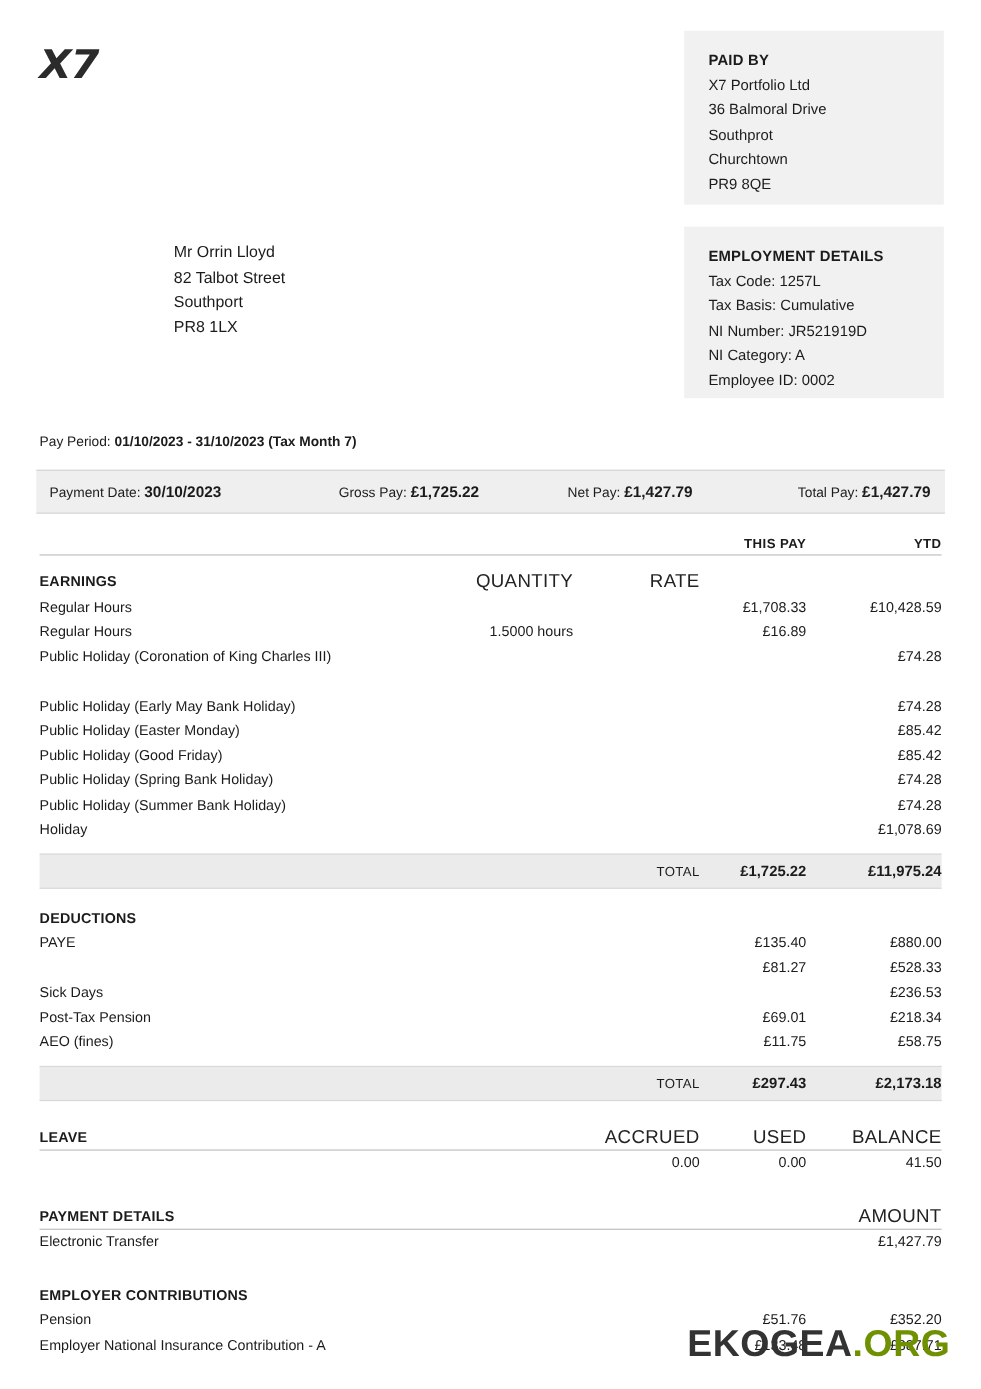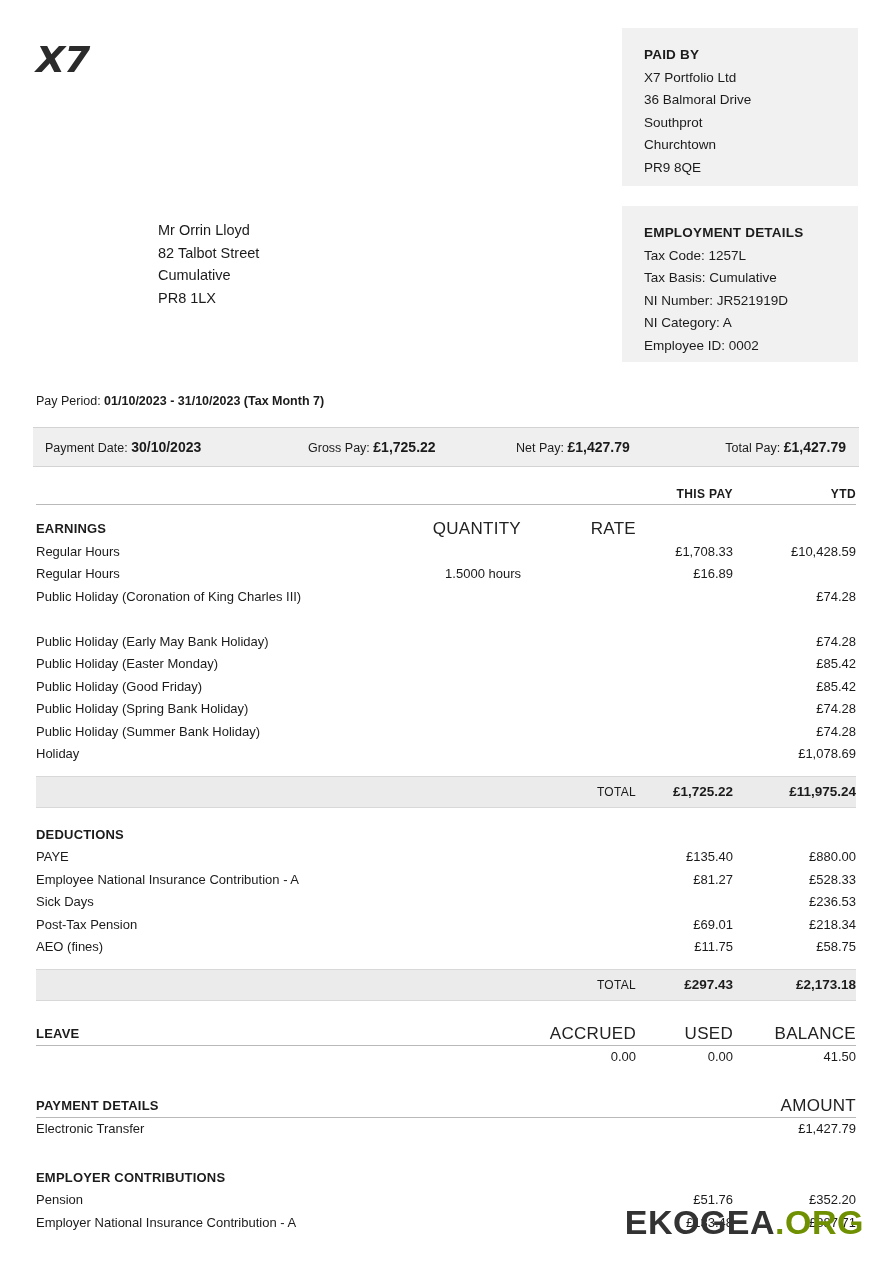--- a/index.html
+++ b/index.html
@@ -243,21 +243,21 @@
     <div class="box-line">Tax Code: 1257L</div>
     <div class="box-line">Tax Basis: Cumulative</div>
     <div class="box-line">NI Number: JR521919D</div>
     <div class="box-line">NI Category: A</div>
     <div class="box-line">Employee ID: 0002</div>
   </div>
 
   <div id="employee-address">
     <div>Mr Orrin Lloyd</div>
     <div>82 Talbot Street</div>
-    <div>Cumulative</div>
+    <div>Southport</div>
     <div>PR8 1LX</div>
   </div>
 
   <div id="pay-period">
     <span class="lbl">Pay Period:</span>
     <span class="val">01/10/2023 - 31/10/2023 (Tax Month 7)</span>
   </div>
 
   <div id="summary-band">
     <div class="cell sum-0">
@@ -351,21 +351,20 @@
     <div class="row">
       <span class="c-desc section-title">DEDUCTIONS</span>
     </div>
 
     <div class="row">
       <span class="c-desc">PAYE</span>
       <span class="c-this">£135.40</span>
       <span class="c-ytd">£880.00</span>
     </div>
     <div class="row">
-      <span class="c-desc">Employee National Insurance Contribution - A</span>
       <span class="c-this">£81.27</span>
       <span class="c-ytd">£528.33</span>
     </div>
     <div class="row">
       <span class="c-desc">Sick Days</span>
       <span class="c-this"></span>
       <span class="c-ytd">£236.53</span>
     </div>
     <div class="row">
       <span class="c-desc">Post-Tax Pension</span>

